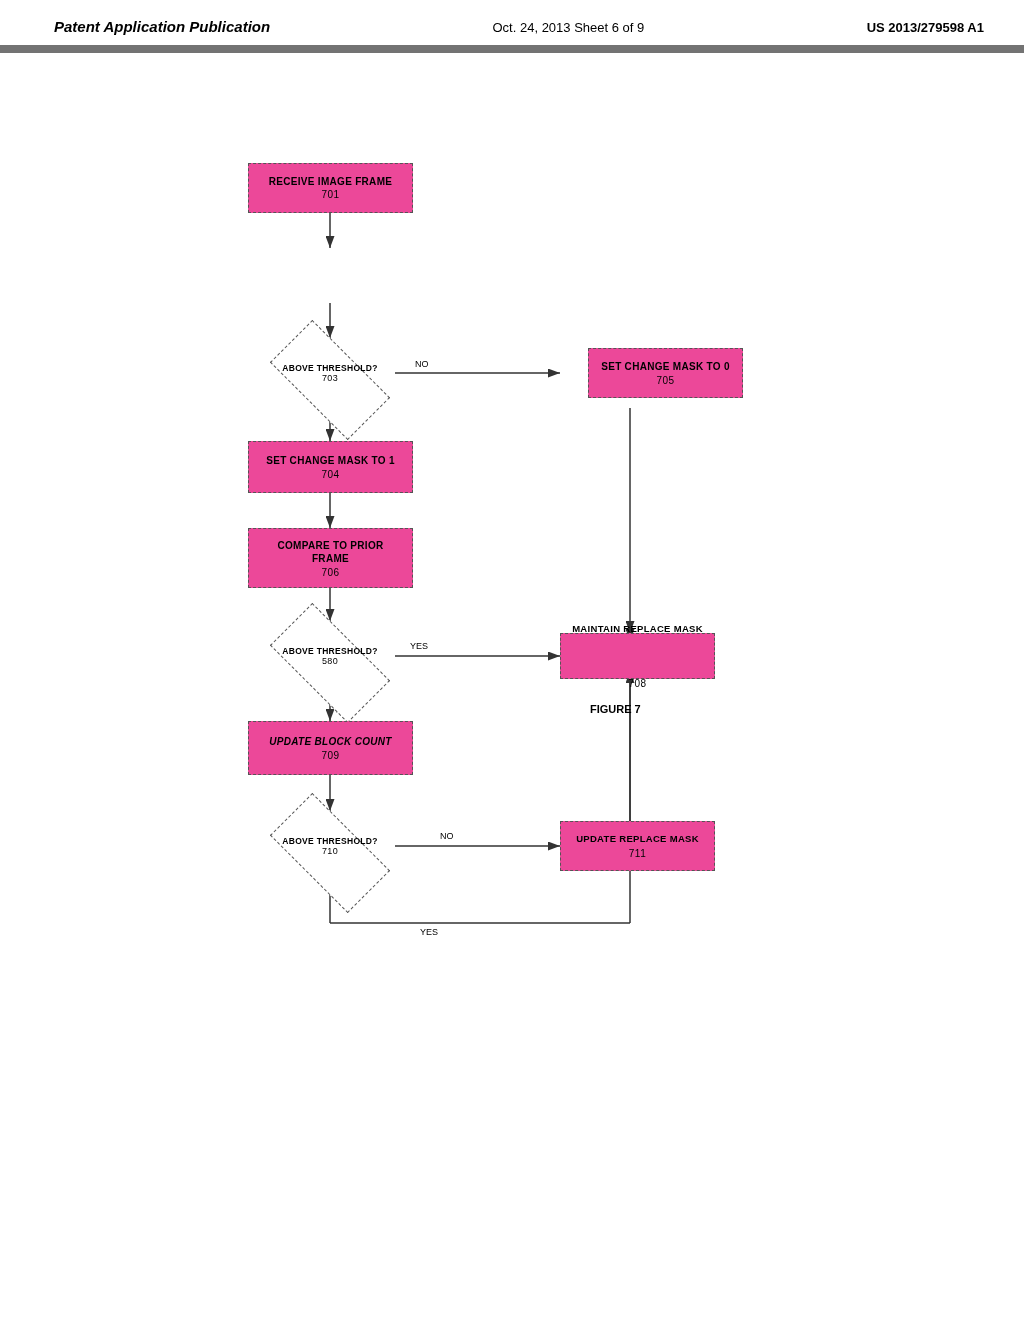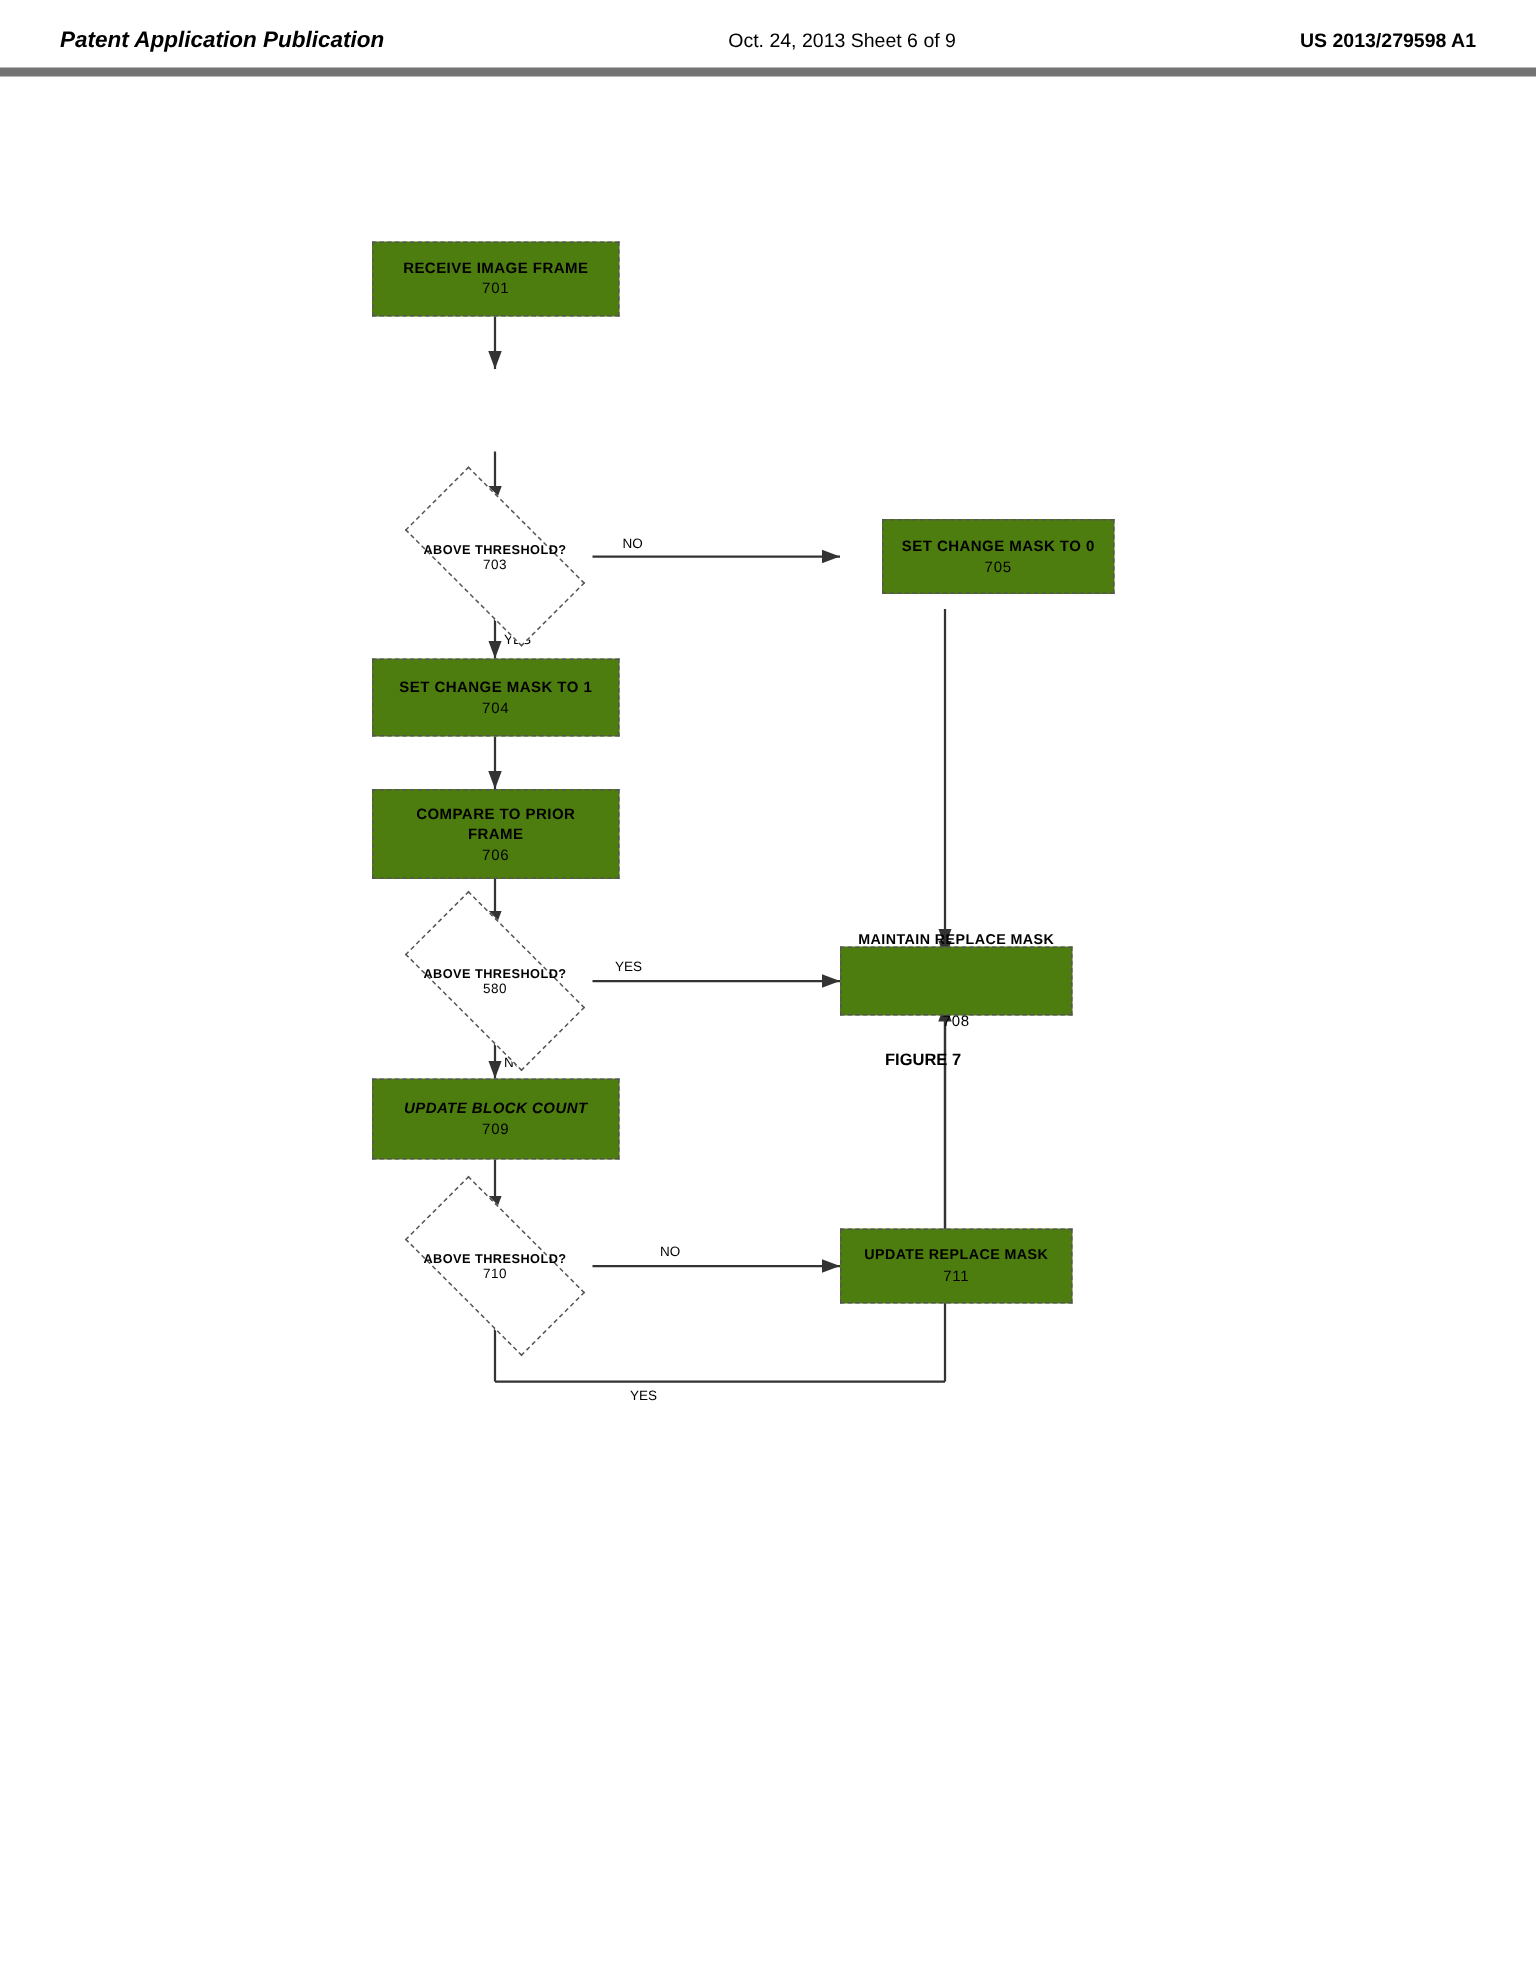--- a/index.html
+++ b/index.html
@@ -8,22 +8,22 @@
       font-family: Arial, sans-serif;
       width: 1024px;
       min-height: 1320px;
       position: relative;
     }
 
     .header {
       display: flex;
       justify-content: space-between;
       align-items: baseline;
-      padding: 18px 40px 10px 40px;
-      border-bottom: 6px solid #737373;
+      padding: 18px 40px 10px 54px;
+      border-bottom: 8px solid #737373;
     }
 
     .header-left {
       font-size: 15px;
       font-weight: bold;
       font-style: italic;
     }
 
     .header-center {
       font-size: 13px;
@@ -37,21 +37,21 @@
     .diagram-area {
       position: relative;
       width: 100%;
       height: 1220px;
     }
 
     
     .flow-box {
       position: absolute;
       border: 1px dashed #555;
-      background: #4d7c0f;
+      background: #ec4899;
       display: flex;
       flex-direction: column;
       align-items: center;
       justify-content: center;
       text-align: center;
       font-size: 10px;
       font-weight: bold;
       font-family: Arial, sans-serif;
       letter-spacing: 0.5px;
     }
@@ -59,21 +59,21 @@
     .flow-box .box-num {
       font-size: 10px;
       font-weight: normal;
       margin-top: 2px;
     }
 
     
     .flow-diamond-container {
       position: absolute;
       display: flex;
-      align-items: center;
+      align-items: flex-end;
       justify-content: center;
     }
 
     .flow-diamond {
       position: relative;
       width: 110px;
       height: 60px;
       background: #fff;
       transform: rotate(45deg);
       border: 1px dashed #555;

